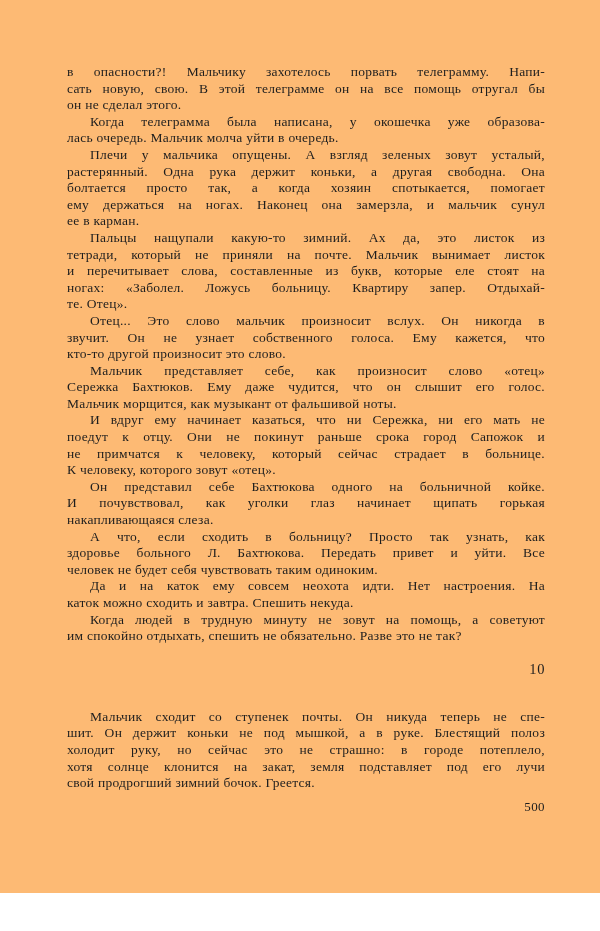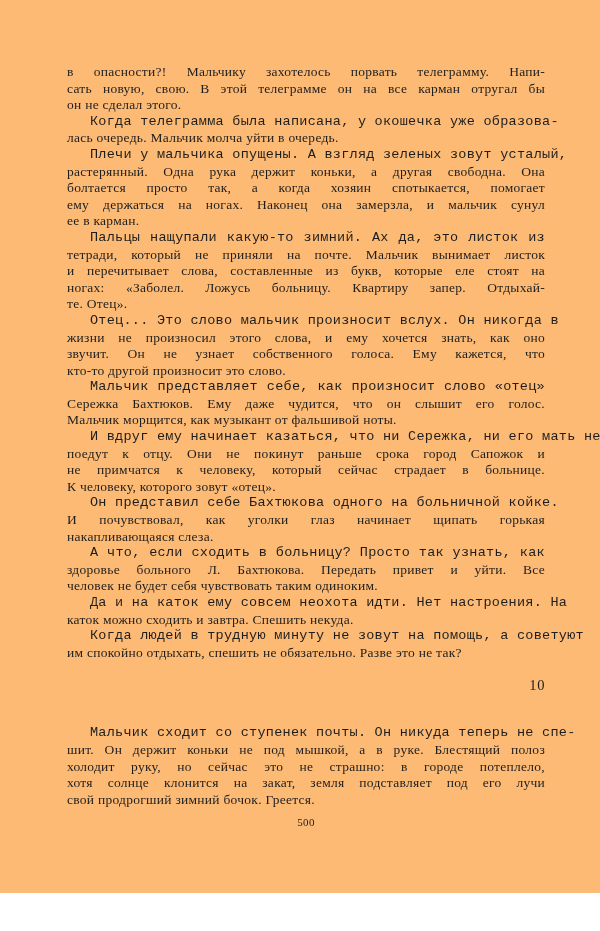--- a/index.html
+++ b/index.html
@@ -29,47 +29,46 @@
     letter-spacing: 0.02em;
     white-space: nowrap;
     text-align: justify;
     text-align-last: justify;
   }
   .line.last {
     text-align-last: left;
   }
   .paragraph.indent .line:first-child {
     padding-left: 23px;
-    font-family: Liberation Mono, monospace;
   }
   .heading {
     margin-top: 16px;
     margin-bottom: 31px;
     text-align: right;
     font-size: 14.5px;
     line-height: 17px;
     letter-spacing: 0.04em;
   }
   .page-number {
     margin-top: 7px;
-    text-align: center;
-    font-size: 11px;
+    text-align: right;
+    font-size: 13px;
     line-height: 15px;
     letter-spacing: 0.03em;
   }
 </style>
 </head>
 <body>
 
 <div class="page">
   <div class="text-block">
     <div>
         <div class="paragraph">
           <div class="line">в опасности?! Мальчику захотелось порвать телеграмму. Напи-</div>
-          <div class="line">сать новую, свою. В этой телеграмме он на все карман отругал бы</div>
+          <div class="line">сать новую, свою. В этой телеграмме он на все помощь отругал бы</div>
           <div class="line last">он не сделал этого.</div>
         </div>
         <div class="paragraph indent">
           <div class="line">Когда телеграмма была написана, у окошечка уже образова-</div>
           <div class="line last">лась очередь. Мальчик молча уйти в очередь.</div>
         </div>
         <div class="paragraph indent">
           <div class="line">Плечи у мальчика опущены. А взгляд зеленых зовут усталый,</div>
           <div class="line">растерянный. Одна рука держит коньки, а другая свободна. Она</div>
           <div class="line">болтается просто так, а когда хозяин спотыкается, помогает</div>
@@ -78,21 +77,20 @@
         </div>
         <div class="paragraph indent">
           <div class="line">Пальцы нащупали какую-то зимний. Ах да, это листок из</div>
           <div class="line">тетради, который не приняли на почте. Мальчик вынимает листок</div>
           <div class="line">и перечитывает слова, составленные из букв, которые еле стоят на</div>
           <div class="line">ногах: «Заболел. Ложусь больницу. Квартиру запер. Отдыхай-</div>
           <div class="line last">те. Отец».</div>
         </div>
         <div class="paragraph indent">
           <div class="line">Отец... Это слово мальчик произносит вслух. Он никогда в</div>
-          <div class="line">жизни не произносил этого слова, и ему хочется знать, как оно</div>
           <div class="line">звучит. Он не узнает собственного голоса. Ему кажется, что</div>
           <div class="line last">кто-то другой произносит это слово.</div>
         </div>
         <div class="paragraph indent">
           <div class="line">Мальчик представляет себе, как произносит слово «отец»</div>
           <div class="line">Сережка Бахтюков. Ему даже чудится, что он слышит его голос.</div>
           <div class="line last">Мальчик морщится, как музыкант от фальшивой ноты.</div>
         </div>
         <div class="paragraph indent">
           <div class="line">И вдруг ему начинает казаться, что ни Сережка, ни его мать не</div>

